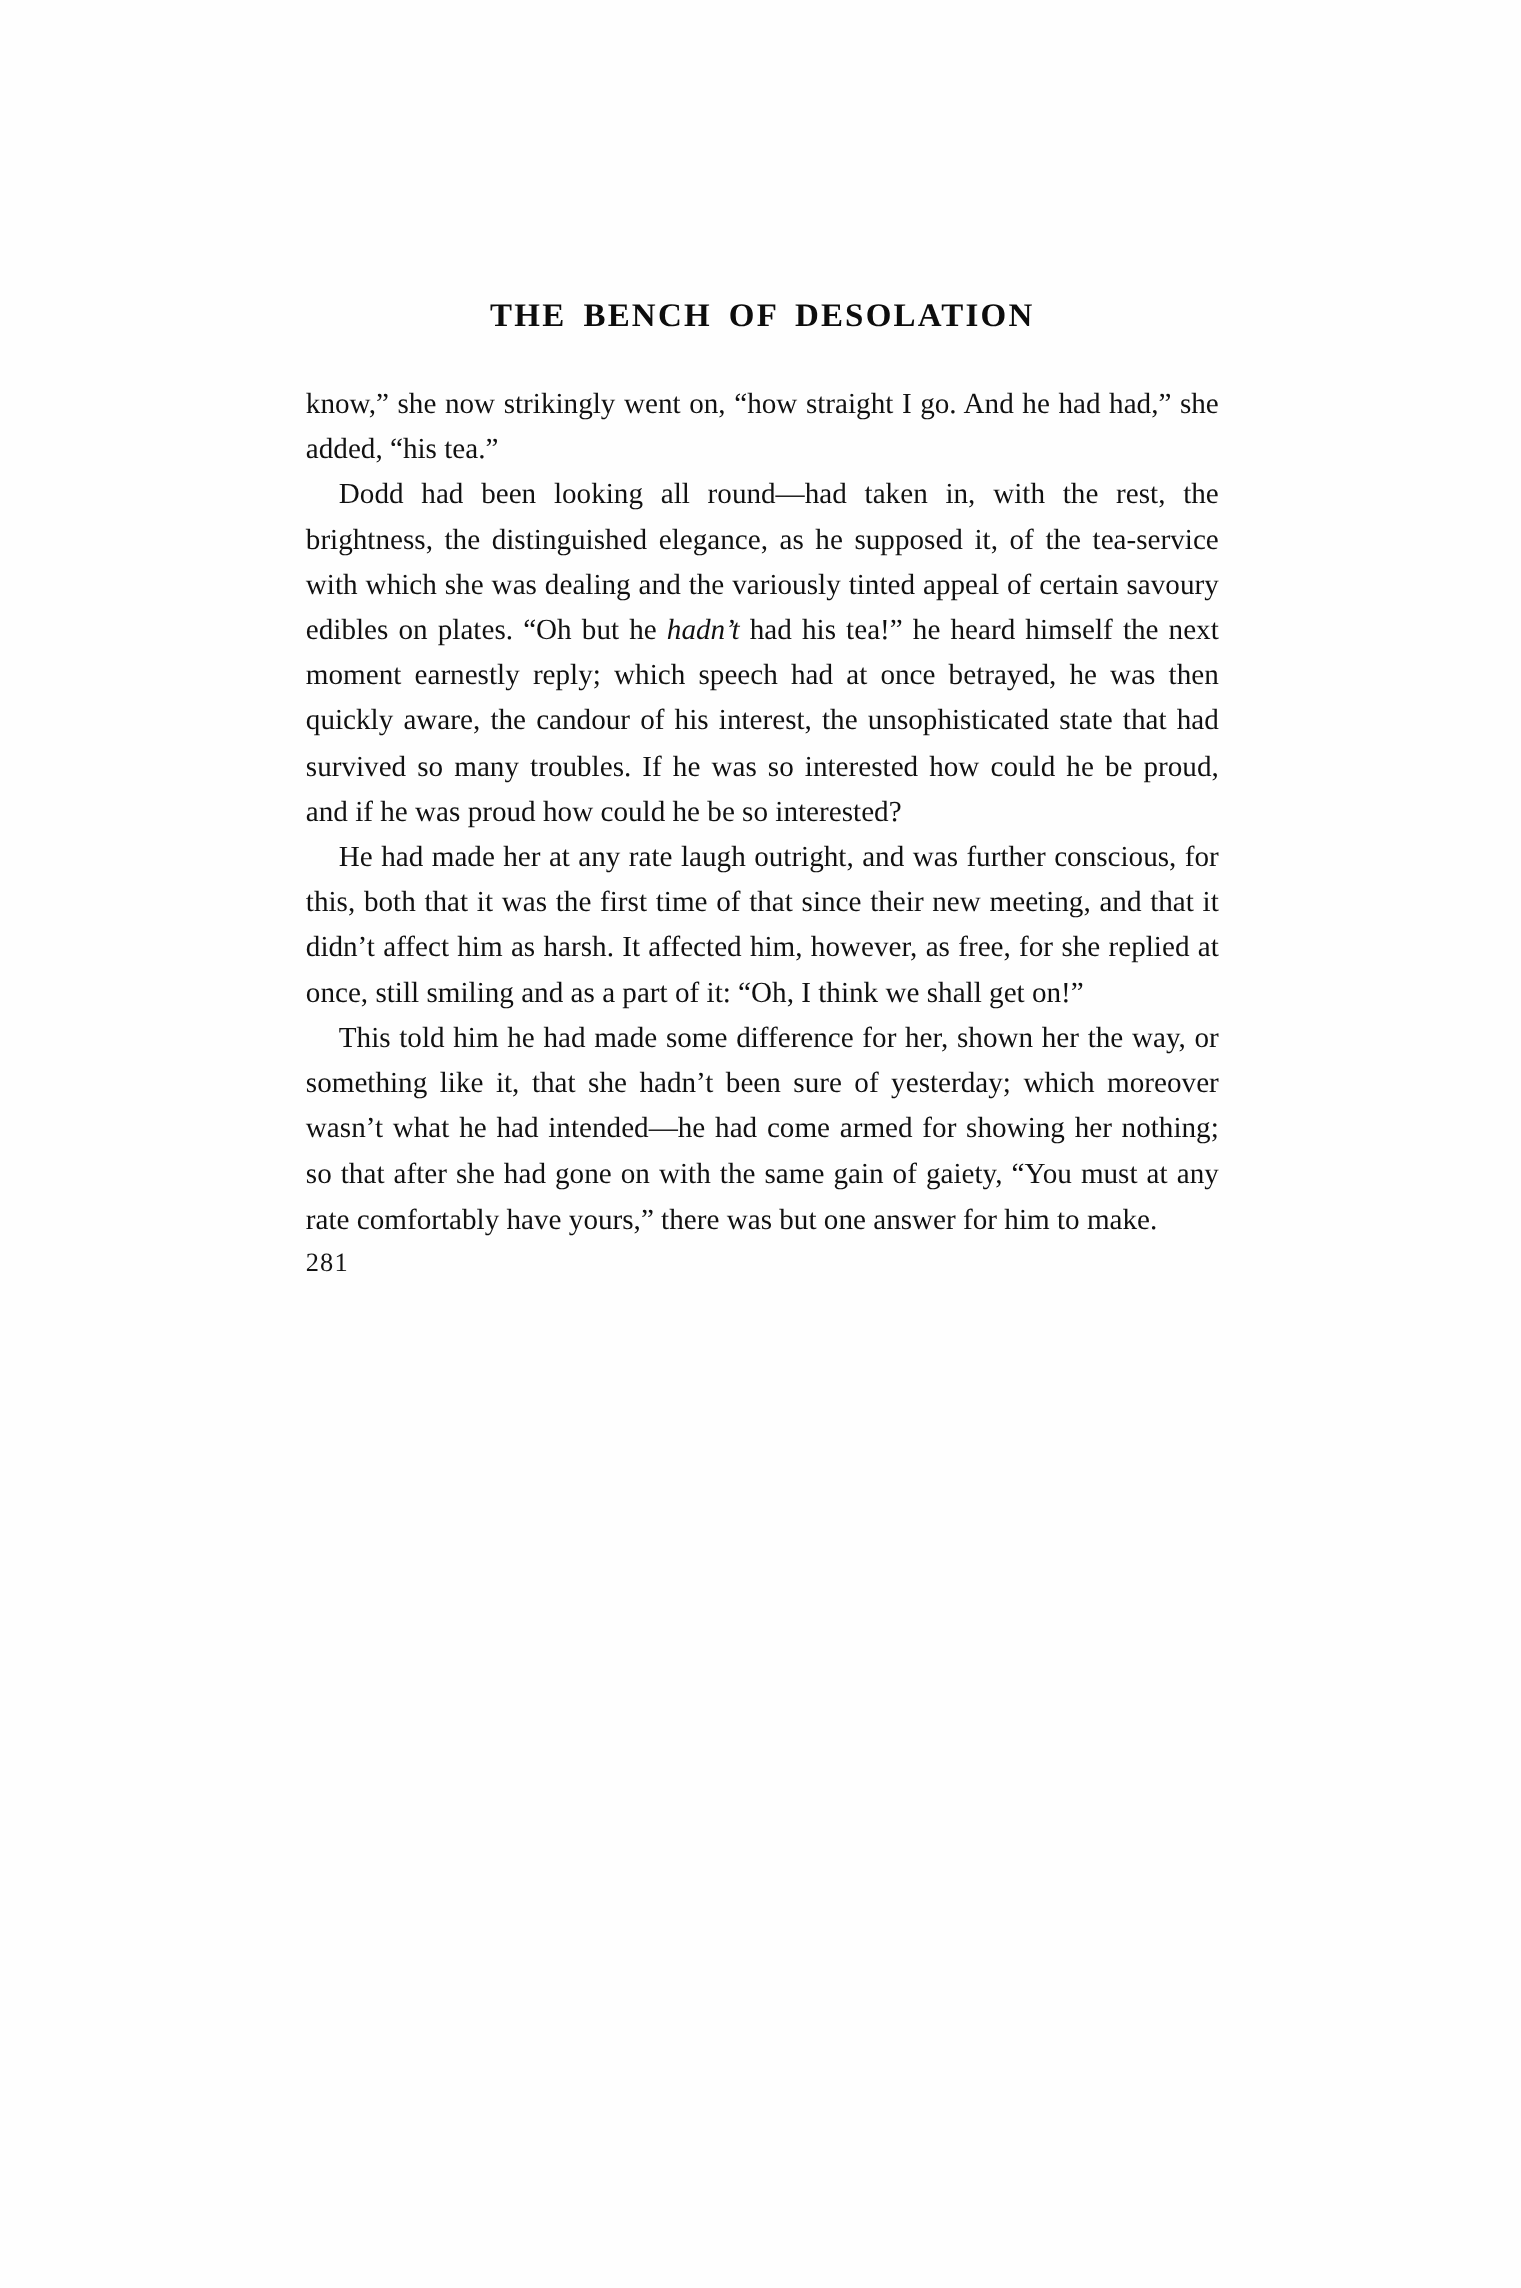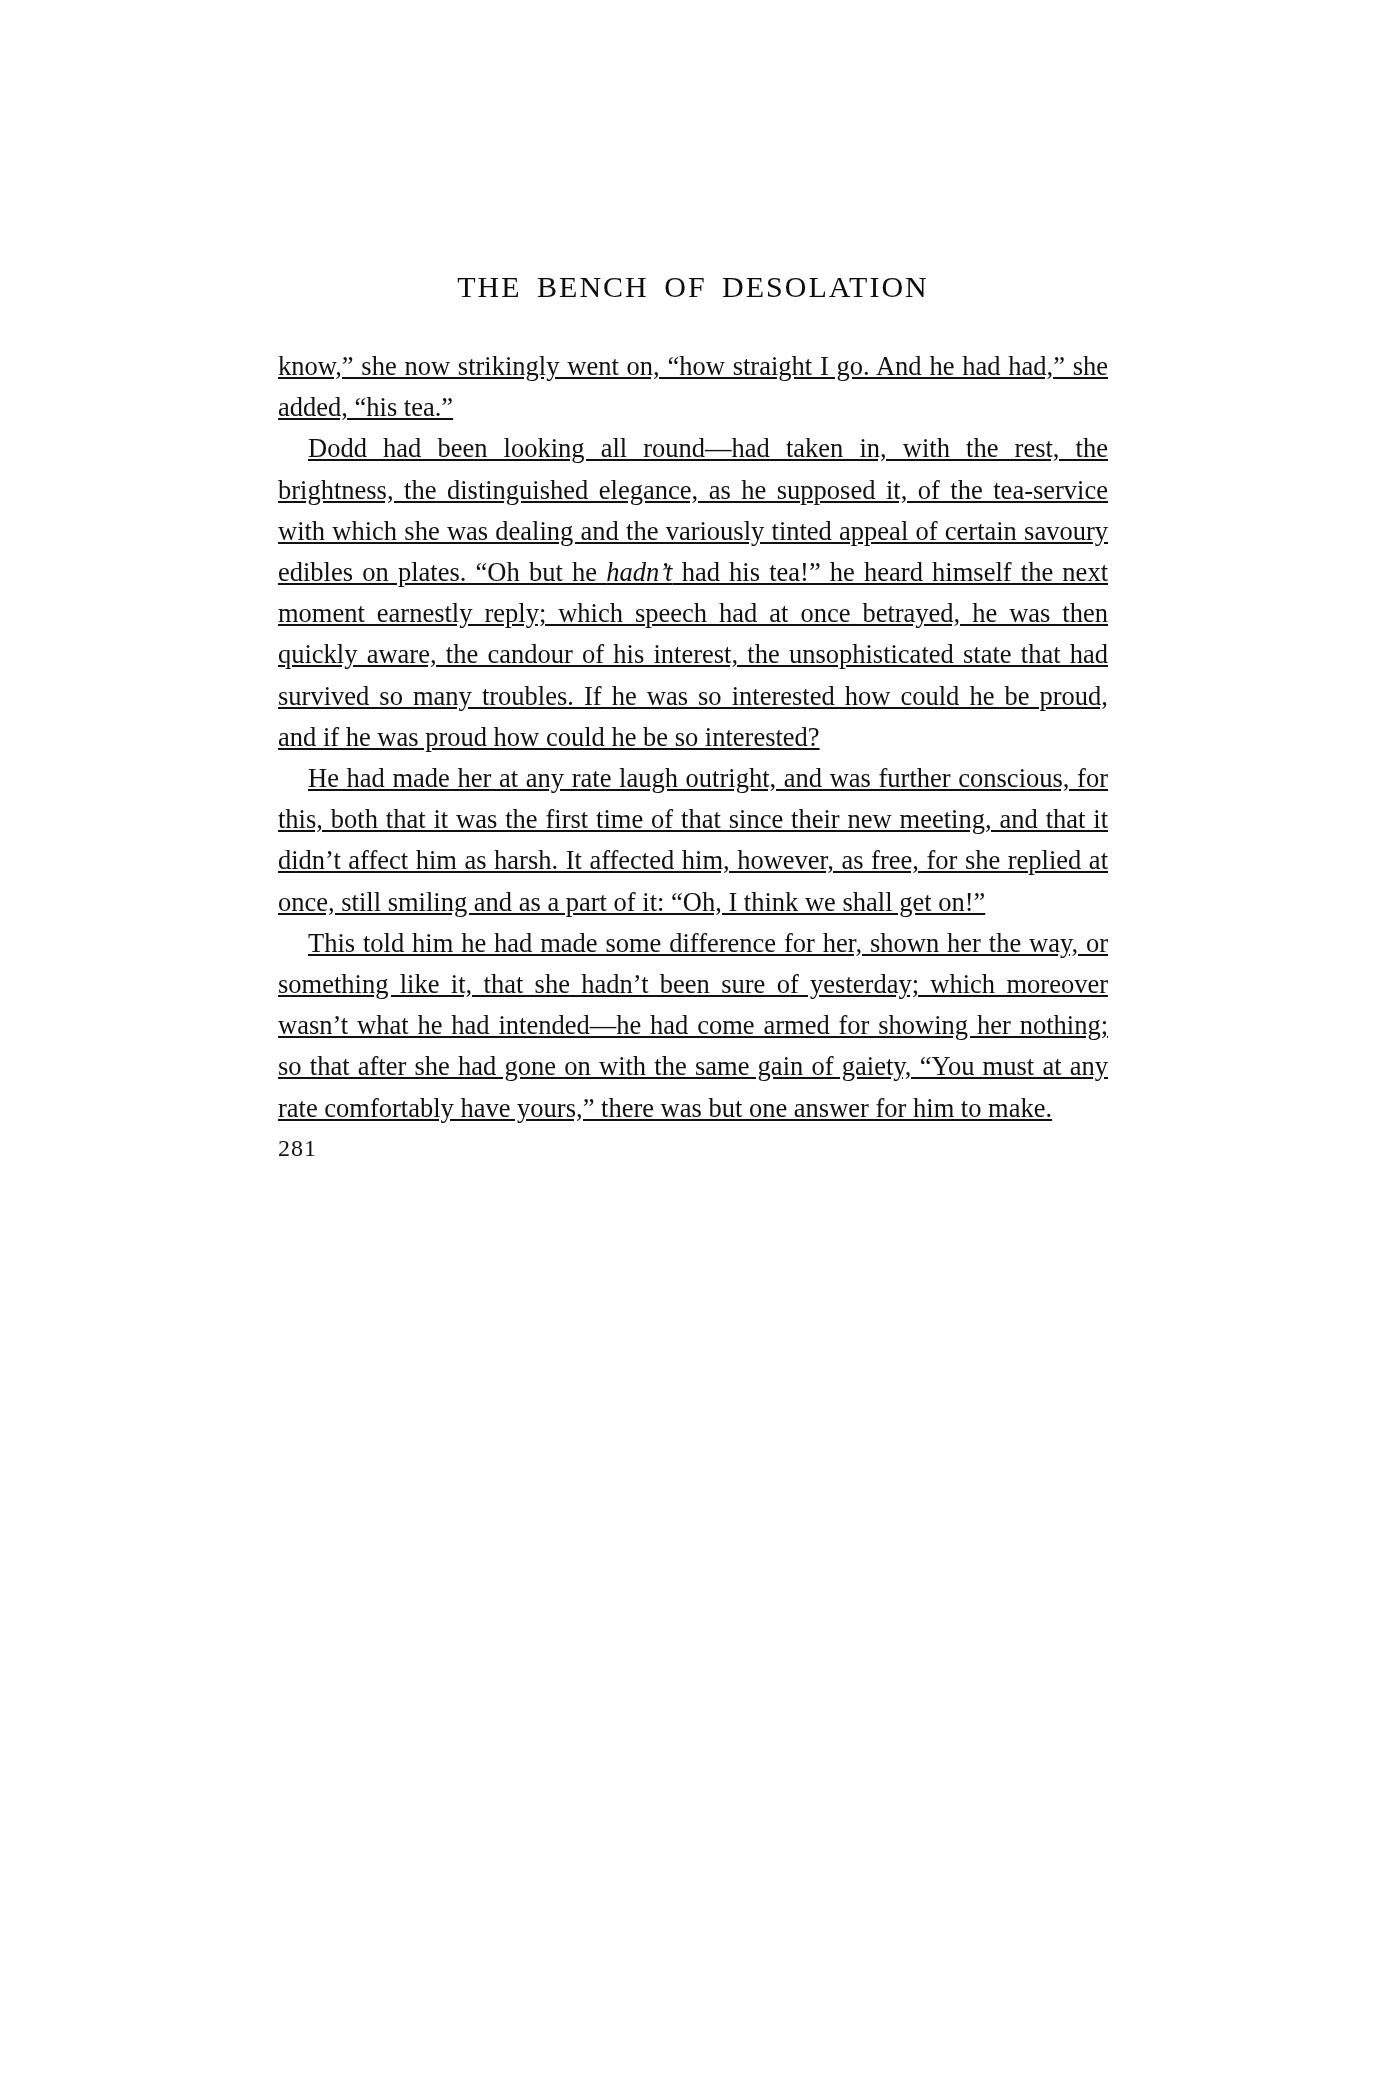--- a/index.html
+++ b/index.html
@@ -26,32 +26,31 @@
   .page-inner {
     position: absolute;
     left: 278px;
     top: 270px;
     width: 830px;
   }
   .running-head {
     text-align: center;
     font-size: 30px;
     letter-spacing: 2.0px;
-    font-weight: 400;
+    font-weight: 700;
     word-spacing: 6px;
     margin: 0 0 42px 0;
     color: #0d0d0d;
   }
   .body-text {
     font-size: 26.5px;
     line-height: 41.2px;
     text-align: justify;
     text-justify: inter-word;
     color: #111111;
-    text-decoration: underline;
   }
   .body-text p {
     margin: 0;
     text-indent: 0;
   }
   .body-text p.indent {
     text-indent: 30px;
   }
   .body-text i {
     font-style: italic;

